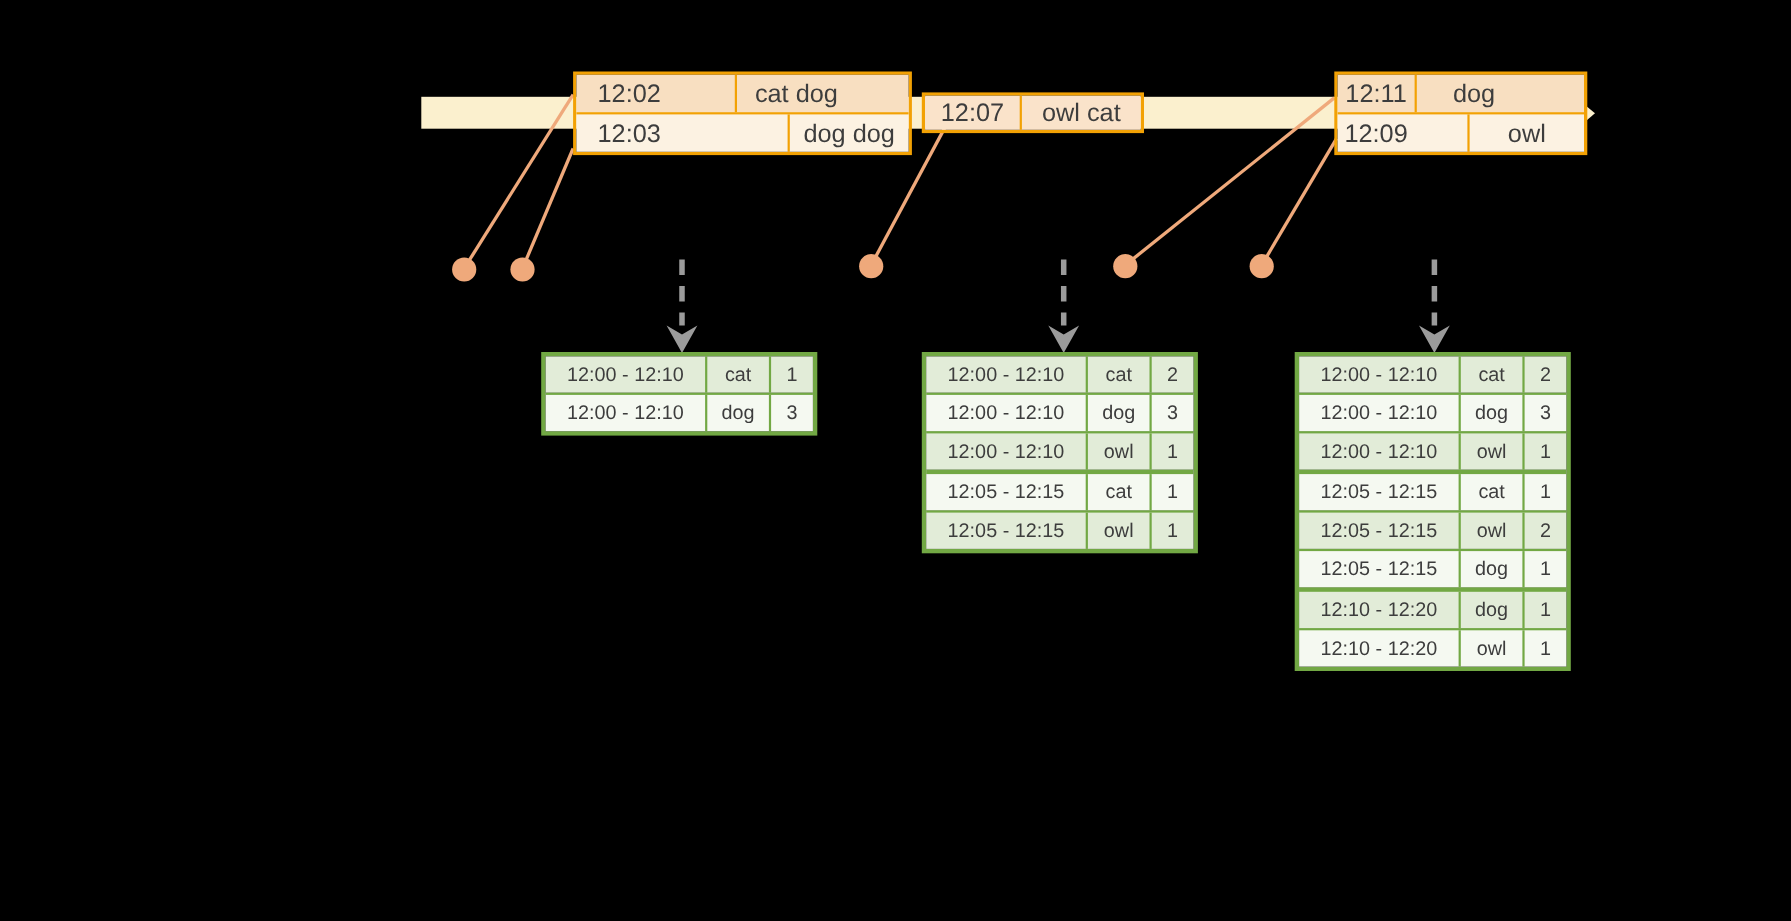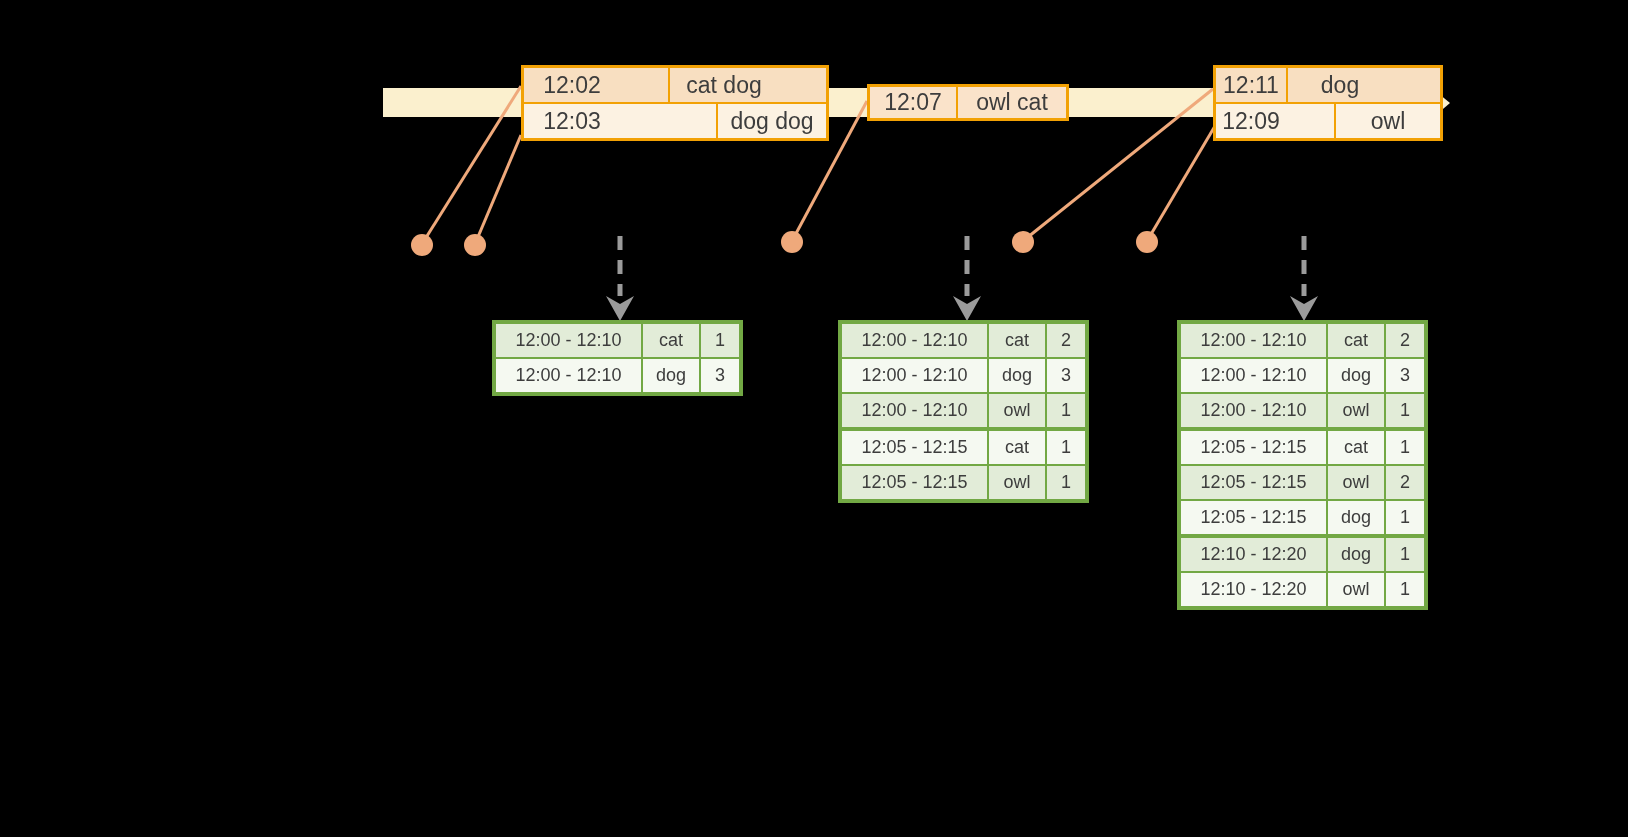--- a/index.html
+++ b/index.html
@@ -34,21 +34,21 @@
   }
 
   
   .etable{border:3px solid var(--gold);}
   .etable .trow + .trow{border-top:2px solid var(--gold);gap:48px;}
   .etable .tcell + .tcell{border-left:2px solid var(--gold);}
   .etable .tcell{font-size:23px;}
   .etable .trow:nth-child(odd){background:var(--peach);}
   .etable .trow:nth-child(even){background:var(--cream-row);}
   #et0{left:521px;top:65px;} #et0 .trow{height:34px;} #et0 .c-time{width:96px;} #et0 .c-words{width:110px;margin-left:48px;}
-  #et1{left:867px;top:84px;} #et1 .trow{height:31px;background:var(--mid-row);} #et1 .c-time{width:86px;} #et1 .c-words{width:110px;}
+  #et1{left:838px;top:84px;} #et1 .trow{height:31px;background:var(--mid-row);} #et1 .c-time{width:86px;} #et1 .c-words{width:110px;}
   #et2{left:1213px;top:65px;} #et2 .trow{height:34px;} #et2 .c-time{width:70px;} #et2 .c-words{width:106px;}
 
   
   .rtable{border:4px solid var(--green);}
   .rtable .trow{height:33px;}
   .rtable .trow + .trow{border-top:2px solid var(--green);}
   .rtable .trow.group-start{border-top:4px solid var(--green);}
   .rtable .tcell + .tcell{border-left:2px solid var(--green);}
   .rtable .tcell{font-size:18px;}
   .rtable .trow:nth-child(odd){background:var(--green-row);}

